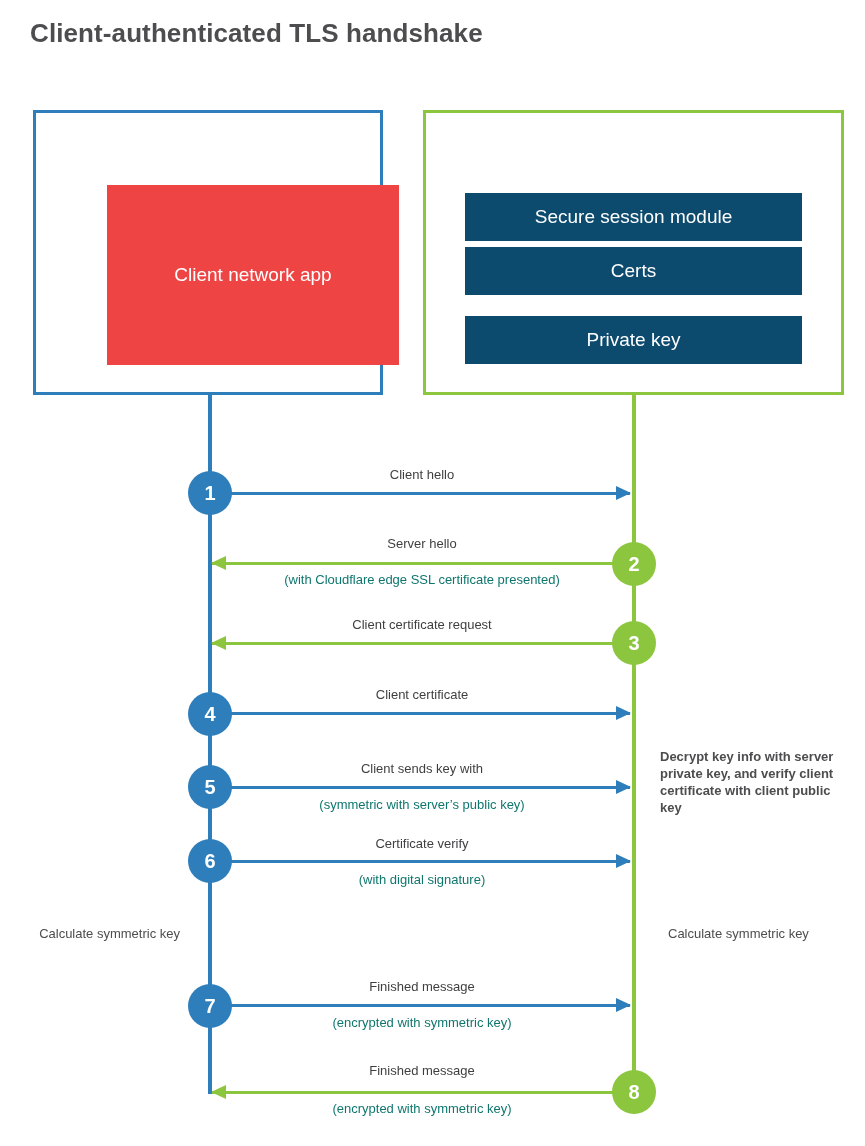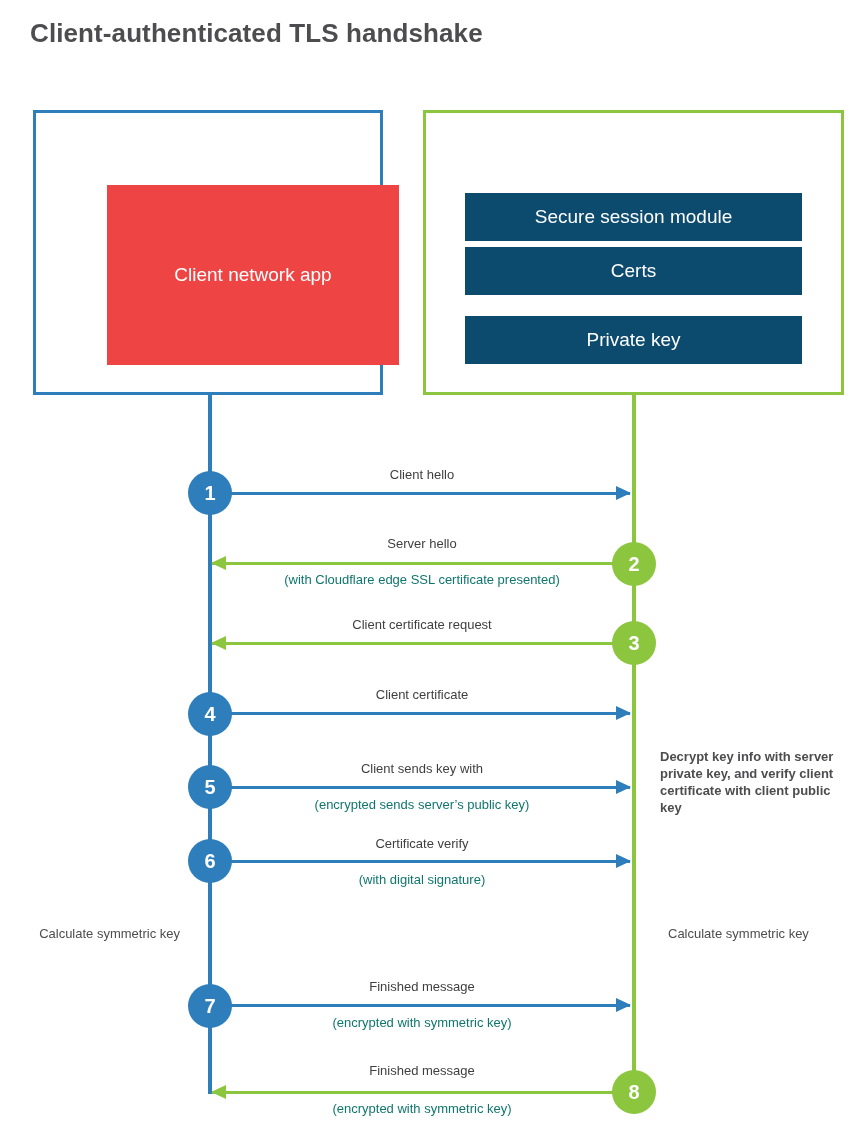--- a/index.html
+++ b/index.html
@@ -121,21 +121,21 @@
   <div class="msg-main" style="top:687px">Client certificate</div>
   <div class="arrow blue" style="top:712px">
       <span class="head"></span>
     </div>
   <div class="step-circle blue" style="top:692px">4</div>
 
   <div class="msg-main" style="top:761px">Client sends key with</div>
   <div class="arrow blue" style="top:786px">
       <span class="head"></span>
     </div>
-  <div class="msg-sub" style="top:797px">(encrypted sends server’s public key)</div>
+  <div class="msg-sub" style="top:797px">(symmetric with server’s public key)</div>
   <div class="step-circle blue" style="top:765px">5</div>
 
   <div class="msg-main" style="top:836px">Certificate verify</div>
   <div class="arrow blue" style="top:860px">
       <span class="head"></span>
     </div>
   <div class="msg-sub" style="top:872px">(with digital signature)</div>
   <div class="step-circle blue" style="top:839px">6</div>
 
   <div class="msg-main" style="top:979px">Finished message</div>

